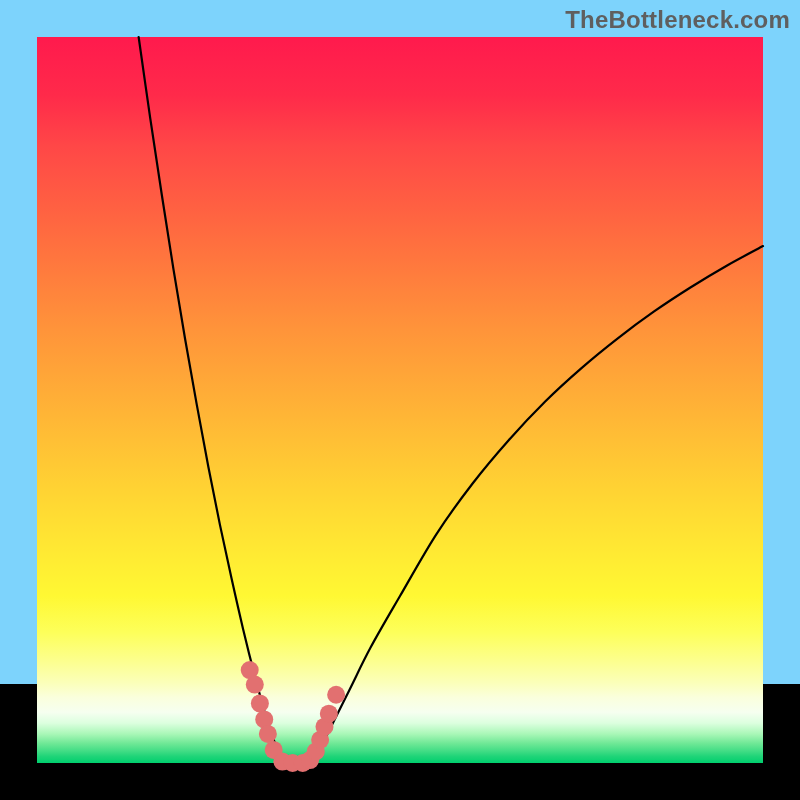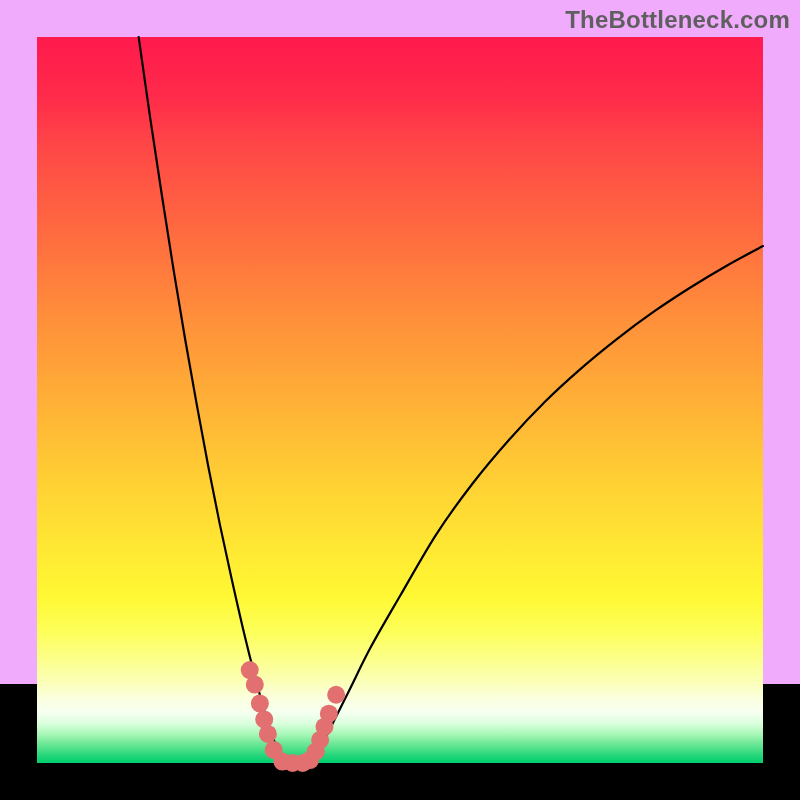--- a/index.html
+++ b/index.html
@@ -8,21 +8,21 @@
     width: 800px;
     height: 800px;
     overflow: hidden;
     background: #000;
     font-family: Arial, Helvetica, sans-serif;
   }
   .stage {
     position: relative;
     width: 800px;
     height: 684px;
-    background: #f0abfc;
+    background: #7dd3fc;
     text-align: center;
   }
   .plot {
     position: absolute;
     left: 37px;
     top: 37px;
     width: 726px;
     height: 726px;
     background: linear-gradient(to bottom,
       #ff1a4d 0%,

